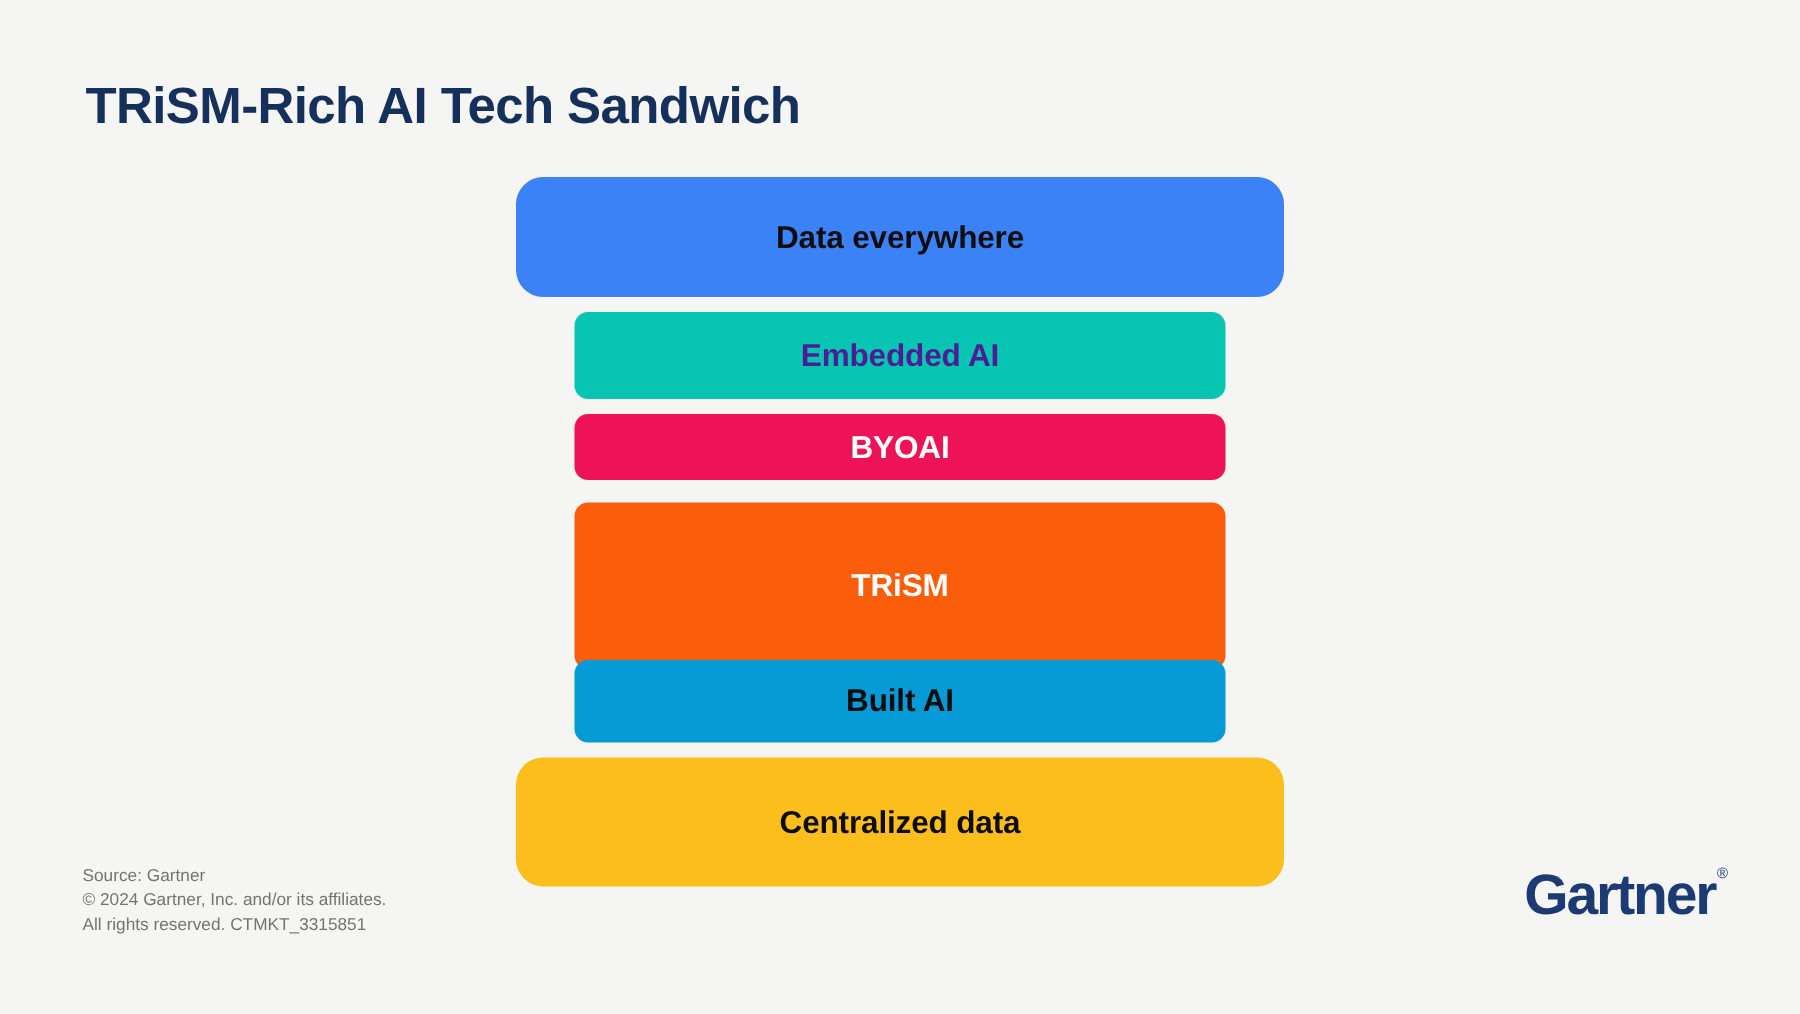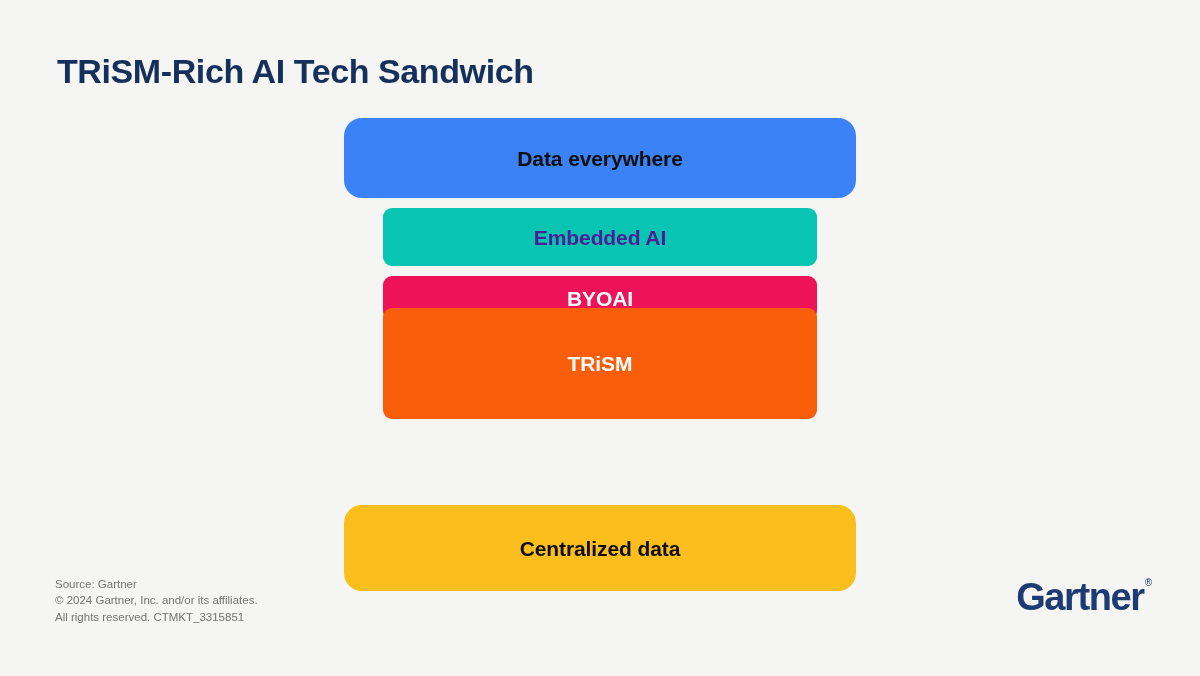--- a/index.html
+++ b/index.html
@@ -62,21 +62,21 @@
   
   .layer.filling {
     left: 383px;
     width: 434px;
     border-radius: 9px;
   }
 
   .layer-top    { top: 118px; height: 80px; }
   .layer-2      { top: 208px; height: 58px; }
   .layer-3      { top: 276px; height: 44px; justify-content: center; }
-  .layer-4      { top: 308px; height: 111px; }
+  .layer-4      { top: 335px; height: 111px; }
   .layer-5      { top: 440px; height: 55px; }
   .layer-bottom { top: 505px; height: 86px; }
 
   
   .source-note {
     position: absolute;
     left: 55px;
     top: 576px;
     font-size: 11.5px;
     line-height: 1.42;
@@ -123,20 +123,23 @@
   </div>
 
   <div class="layer filling layer-3" style="background:#ee1259">
     <span class="layer-label" style="color:#ffffff">BYOAI</span>
   </div>
 
   <div class="layer filling layer-4" style="background:#fa5e0b">
     <span class="layer-label" style="color:#ffffff">TRiSM</span>
   </div>
 
+  <div class="layer filling layer-5" style="background:#069bd7">
+    <span class="layer-label" style="color:#0d0d0d">Built AI</span>
+  </div>
 
   <div class="layer bread layer-bottom" style="background:#fcbe1c">
     <span class="layer-label" style="color:#0d0d0d">Centralized data</span>
   </div>
 
 </div>
 
 <div class="source-note">Source: Gartner
 © 2024 Gartner, Inc. and/or its affiliates.
 All rights reserved. CTMKT_3315851</div>

